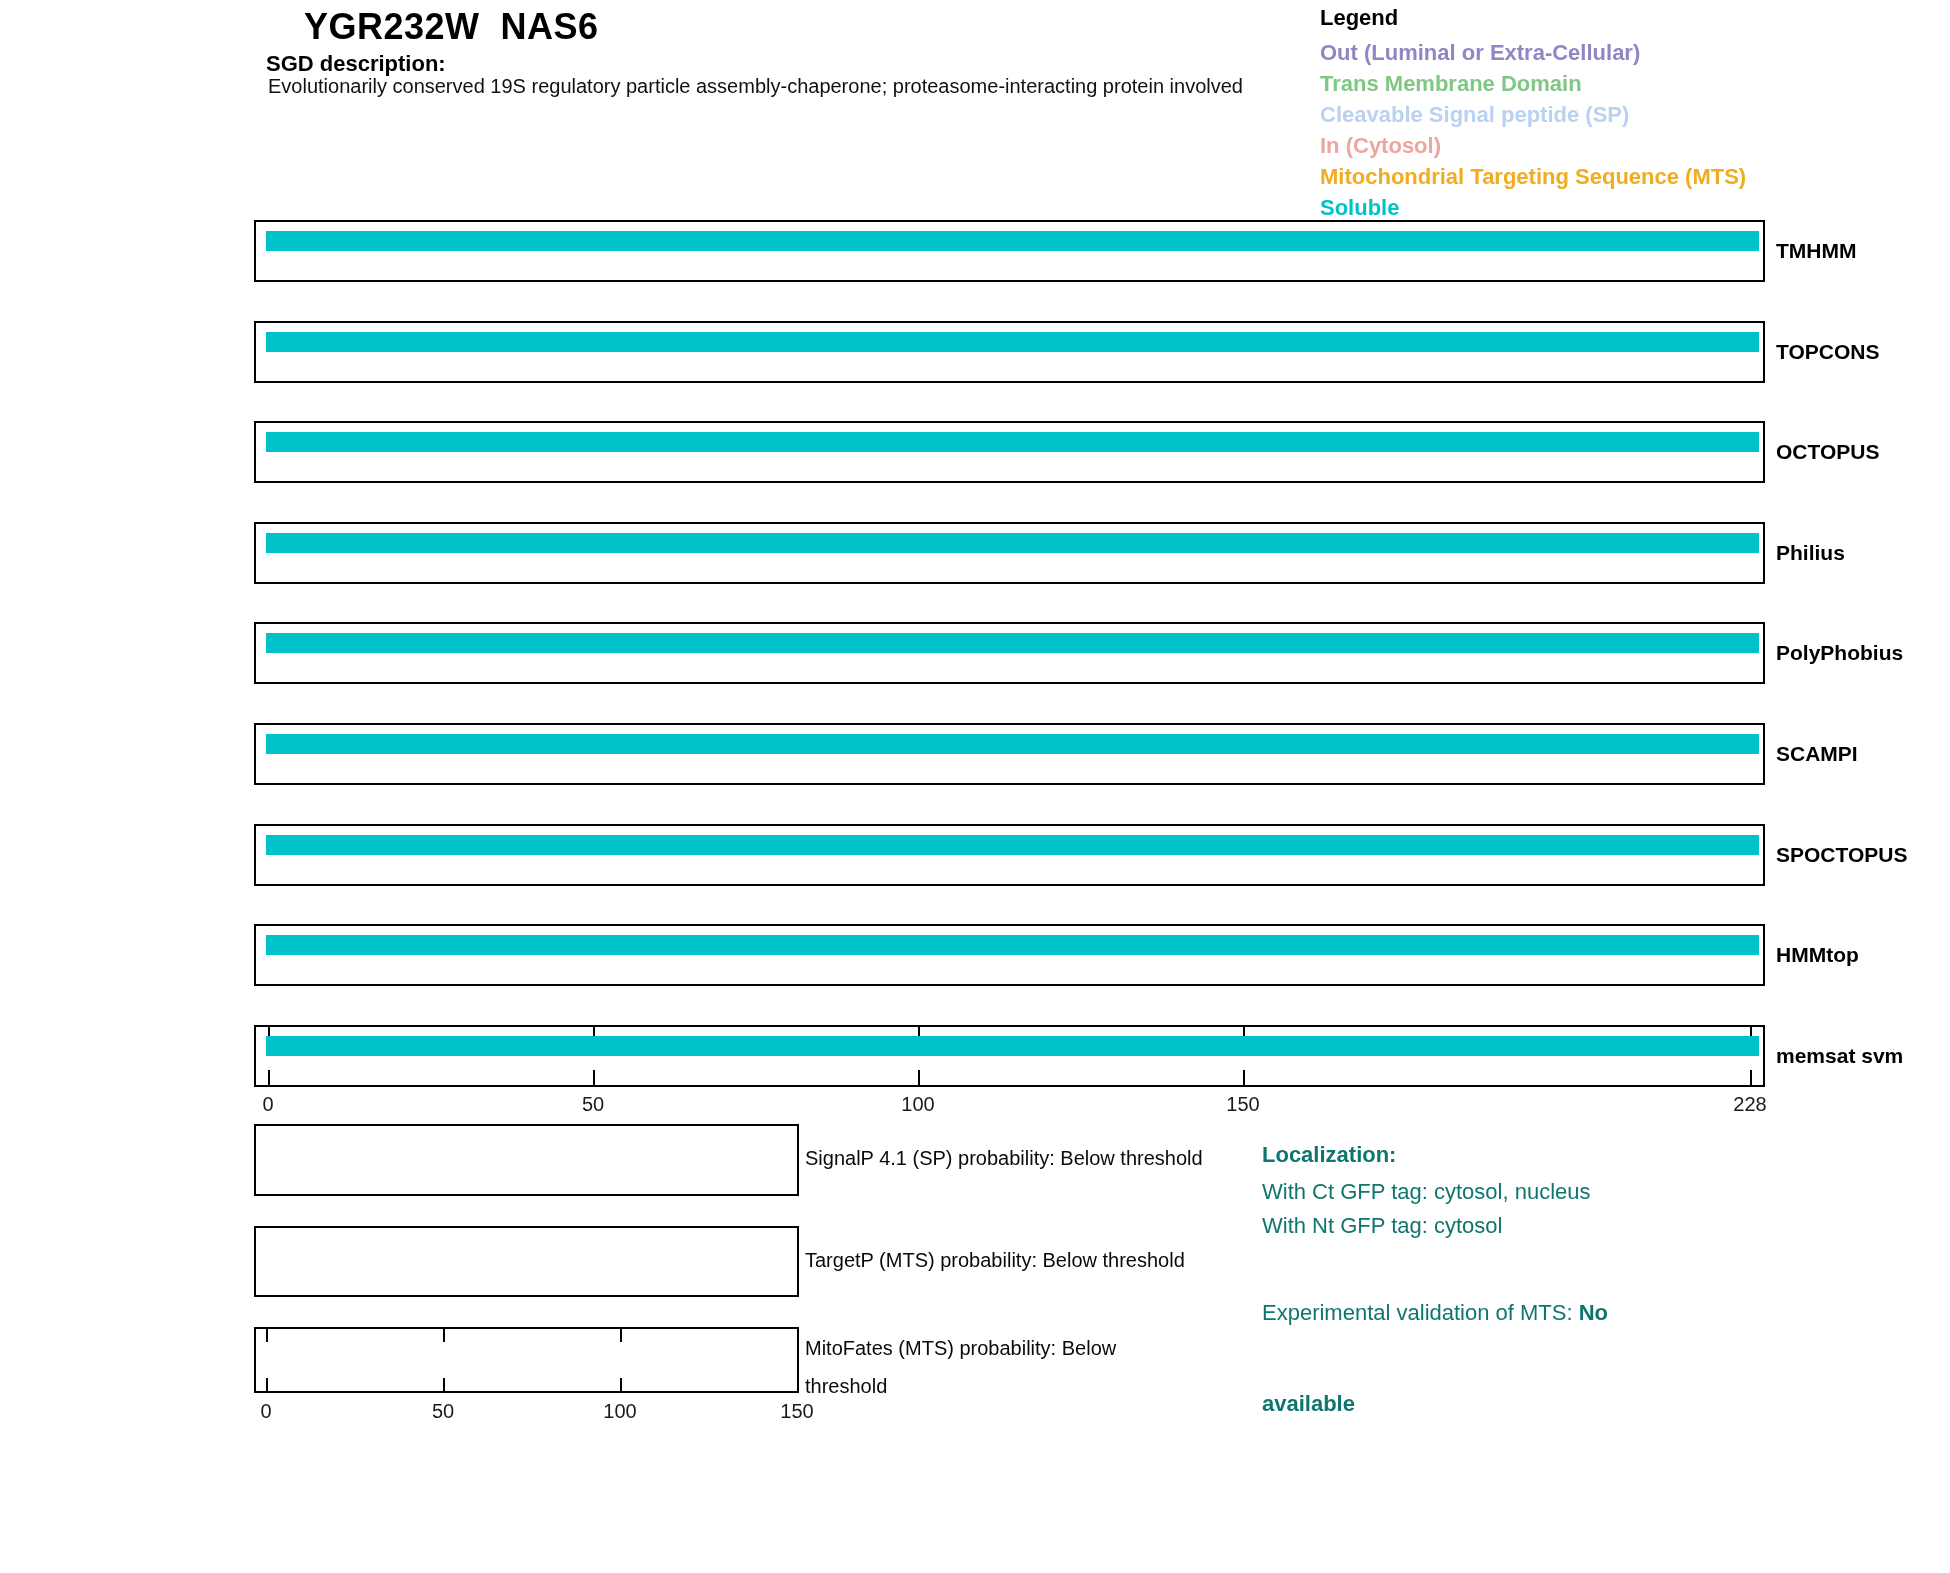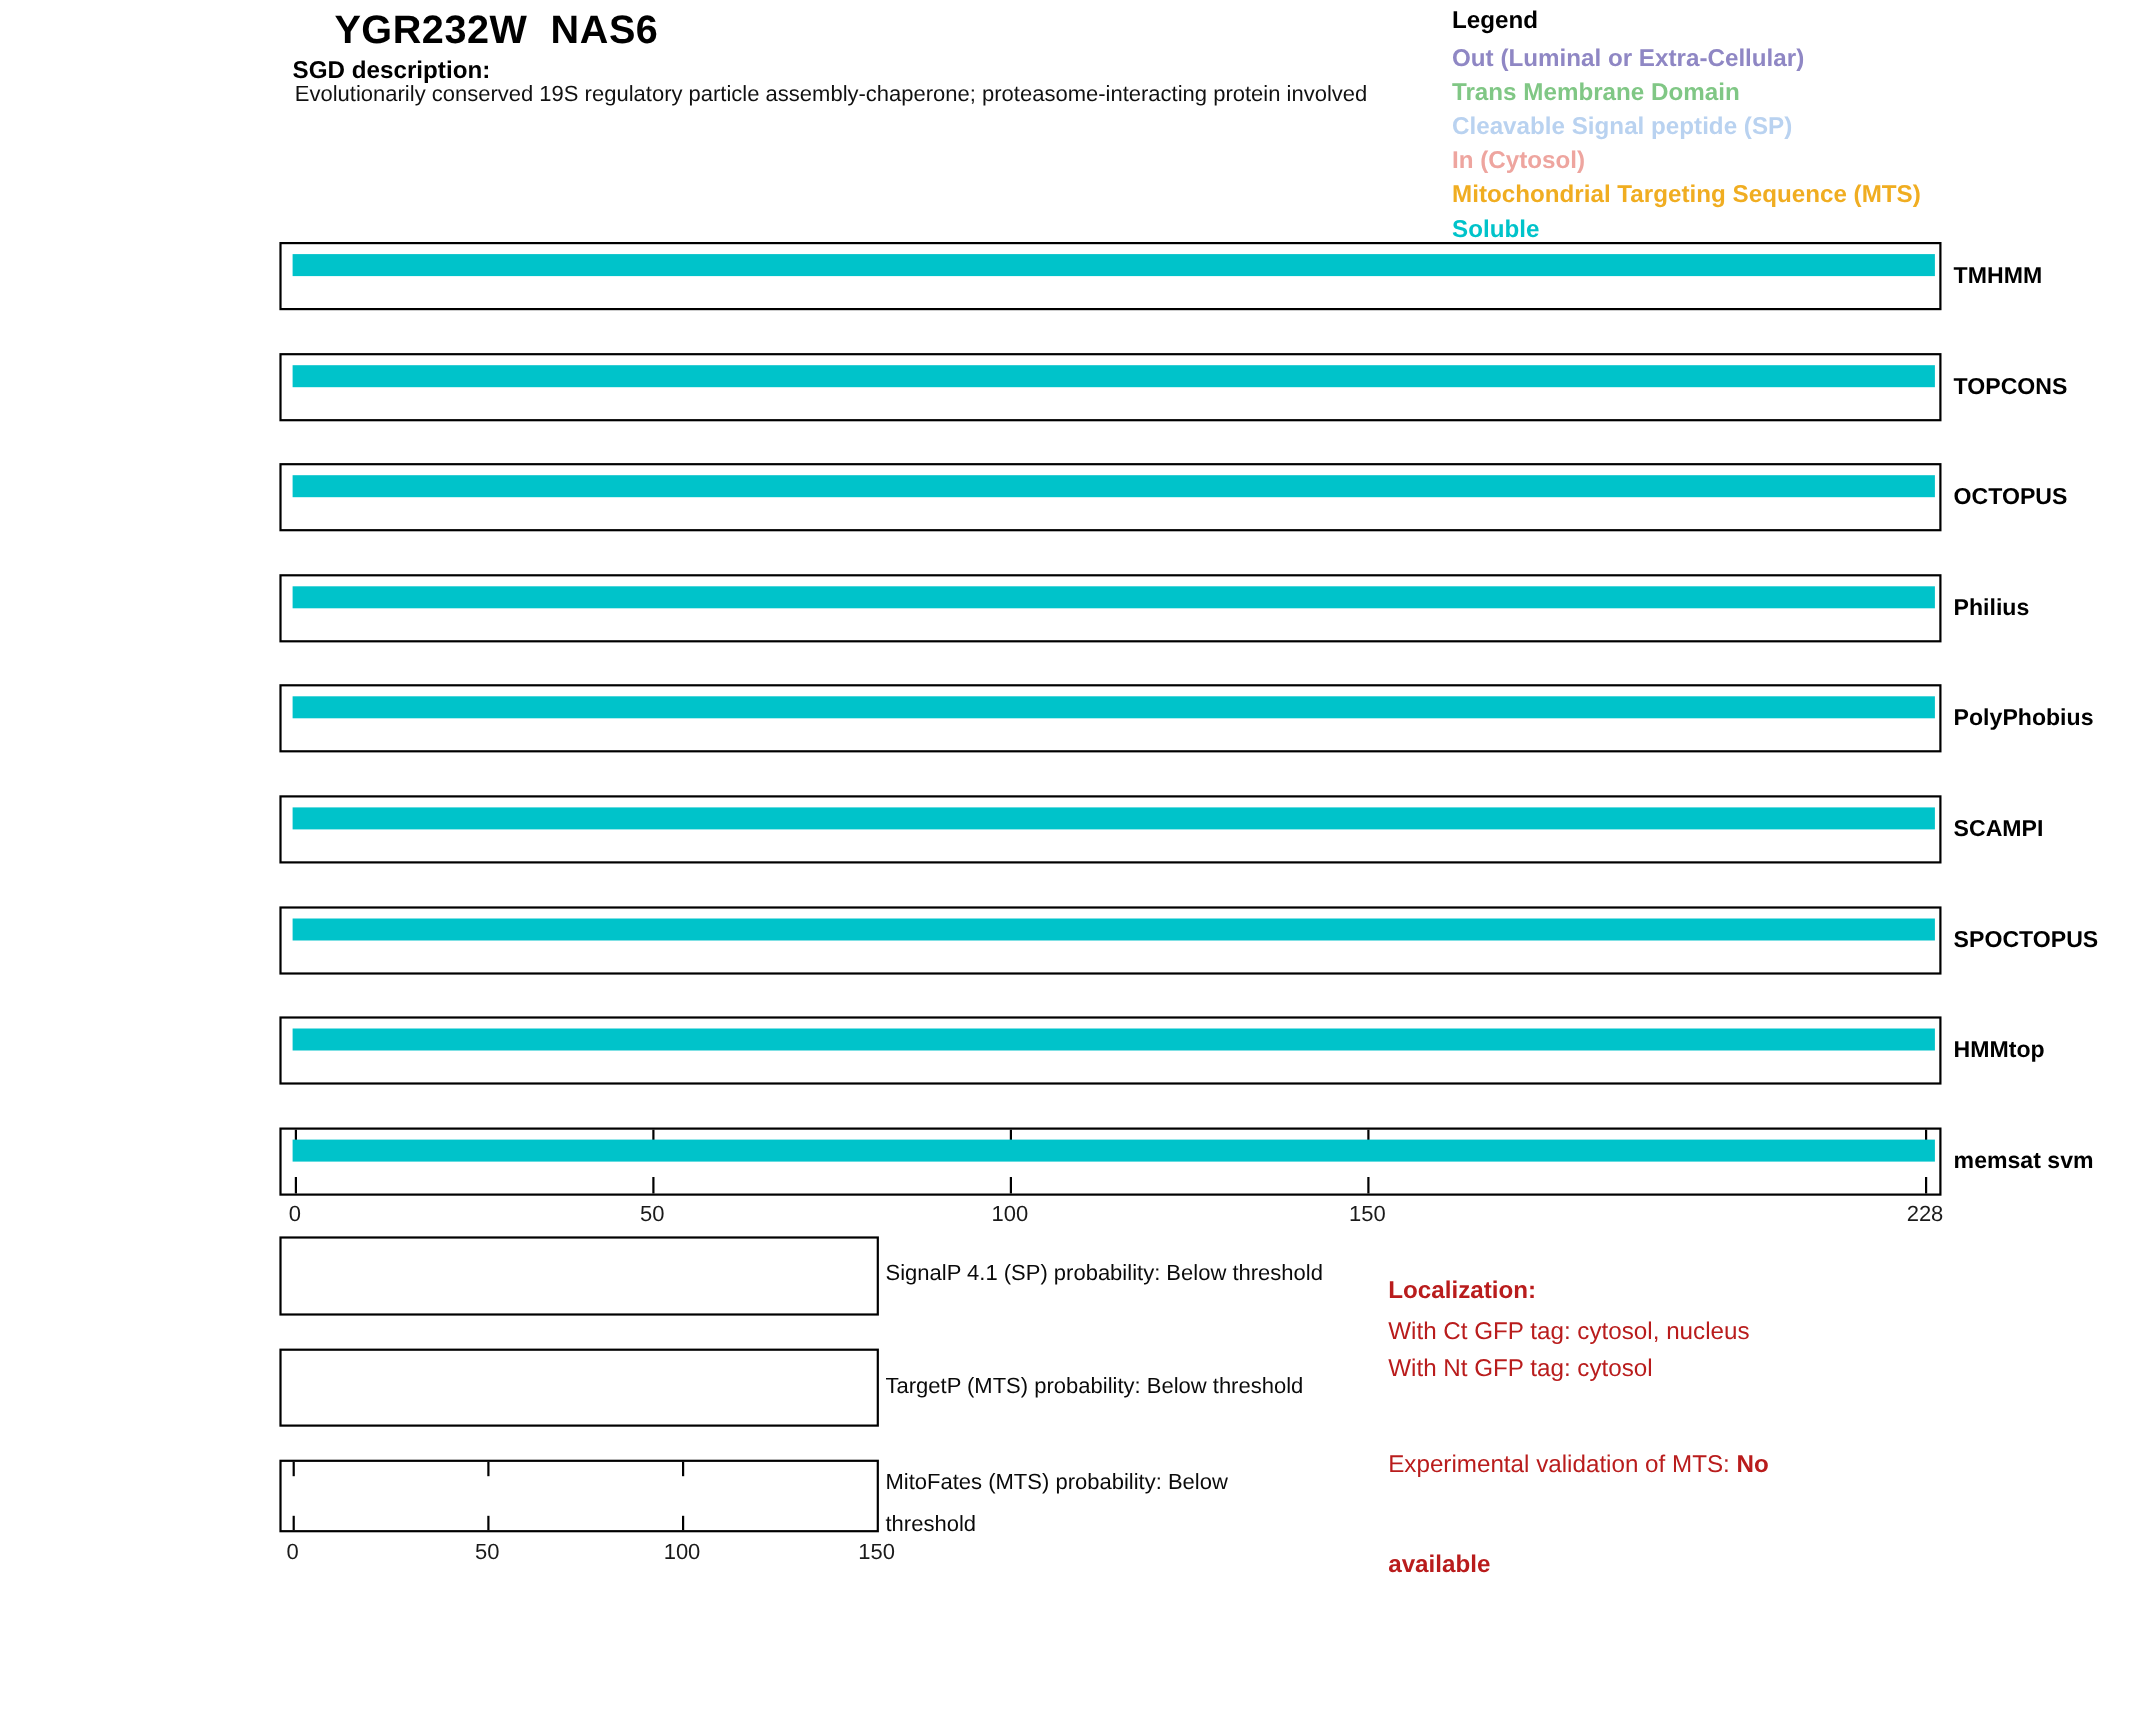--- a/index.html
+++ b/index.html
@@ -22,21 +22,21 @@
   .tkt{display:block;position:absolute;top:0;width:2px;height:15px;background:#000;}
   .tkb{display:block;position:absolute;bottom:0;width:2px;height:15px;background:#000;}
   .tkt2{display:block;position:absolute;top:0;width:2px;height:13px;background:#000;}
   .tkb2{display:block;position:absolute;bottom:0;width:2px;height:13px;background:#000;}
 
   .ax{position:absolute;width:90px;margin-left:-45px;text-align:center;font-size:20px;color:#1a1a1a;}
 
   .pbox{position:absolute;left:254px;width:541px;border:2px solid #000;background:#fff;}
   .caption{position:absolute;left:805px;font-size:20px;color:#0a0a0a;white-space:nowrap;}
 
-  .info{position:absolute;left:1262px;font-size:22px;white-space:nowrap;color:#b91c1c;margin-top:18px;}
+  .info{position:absolute;left:1262px;font-size:22px;white-space:nowrap;color:#0f766e;}
   .bold{font-weight:bold;}
 </style>
 </head>
 <body>
 
 <div class="canvas">
 
   <div class="title">YGR232W  NAS6</div>
   <div class="sgd-label">SGD description:</div>
   <div class="desc">

